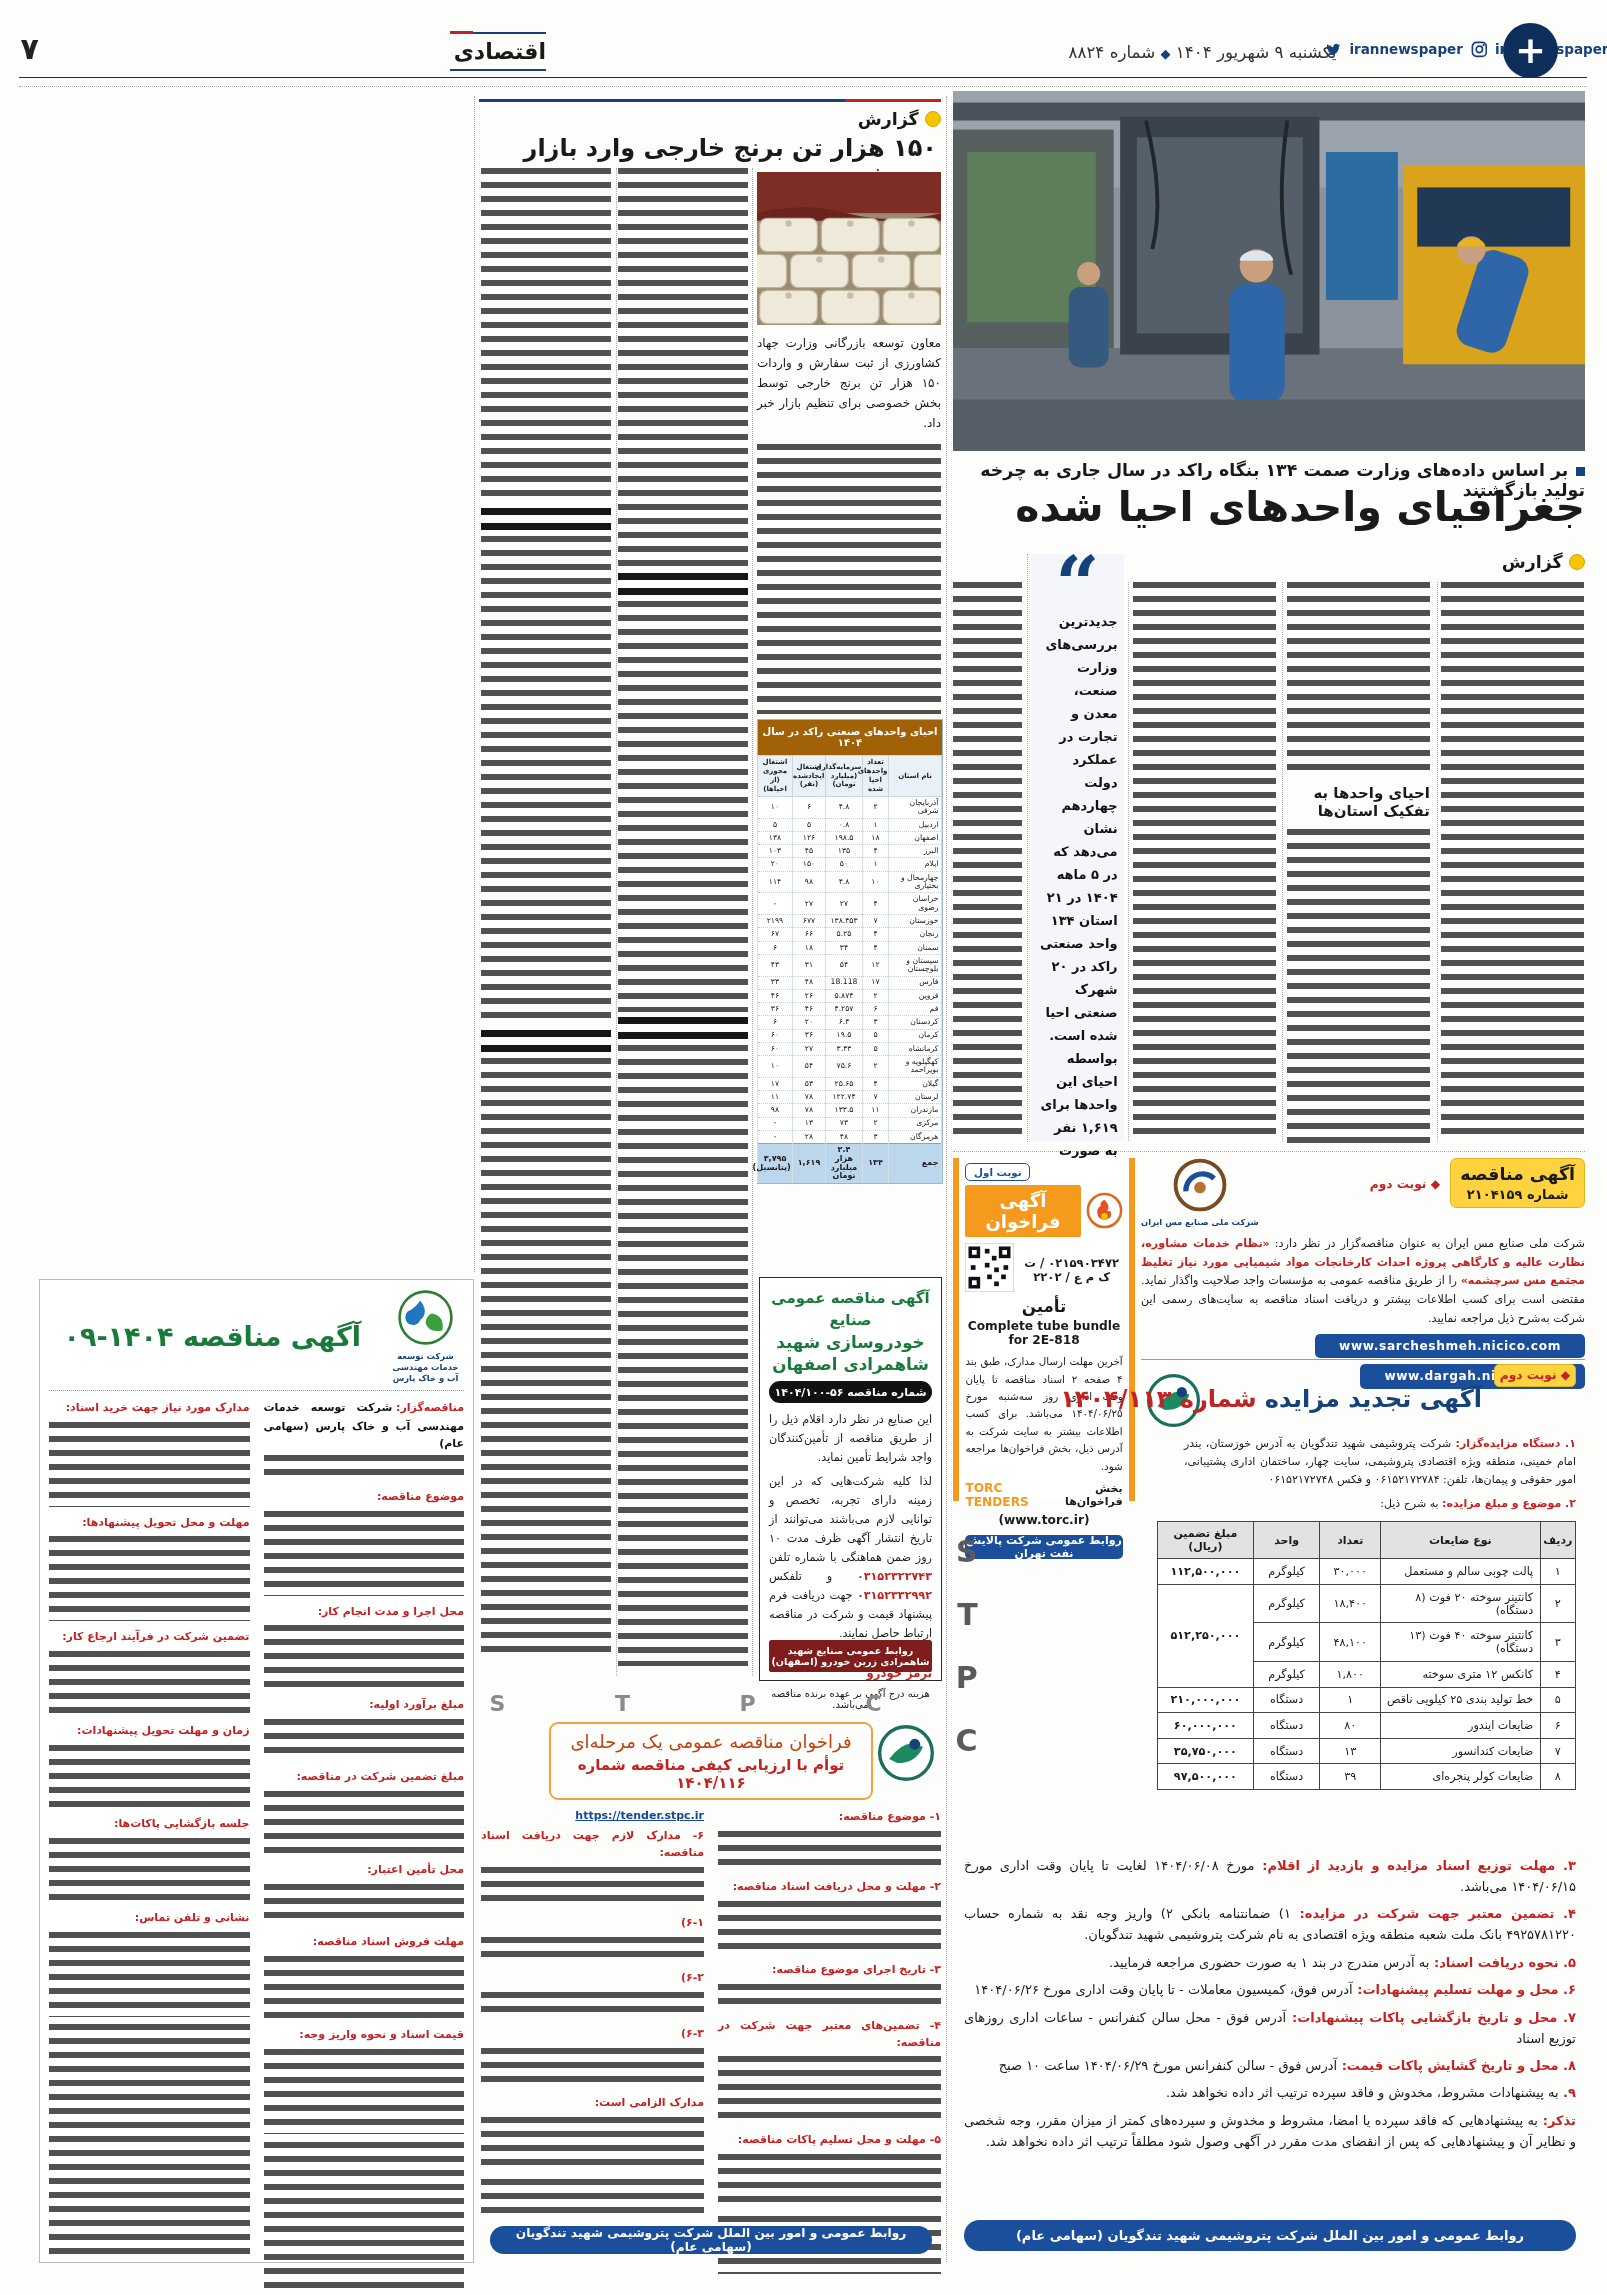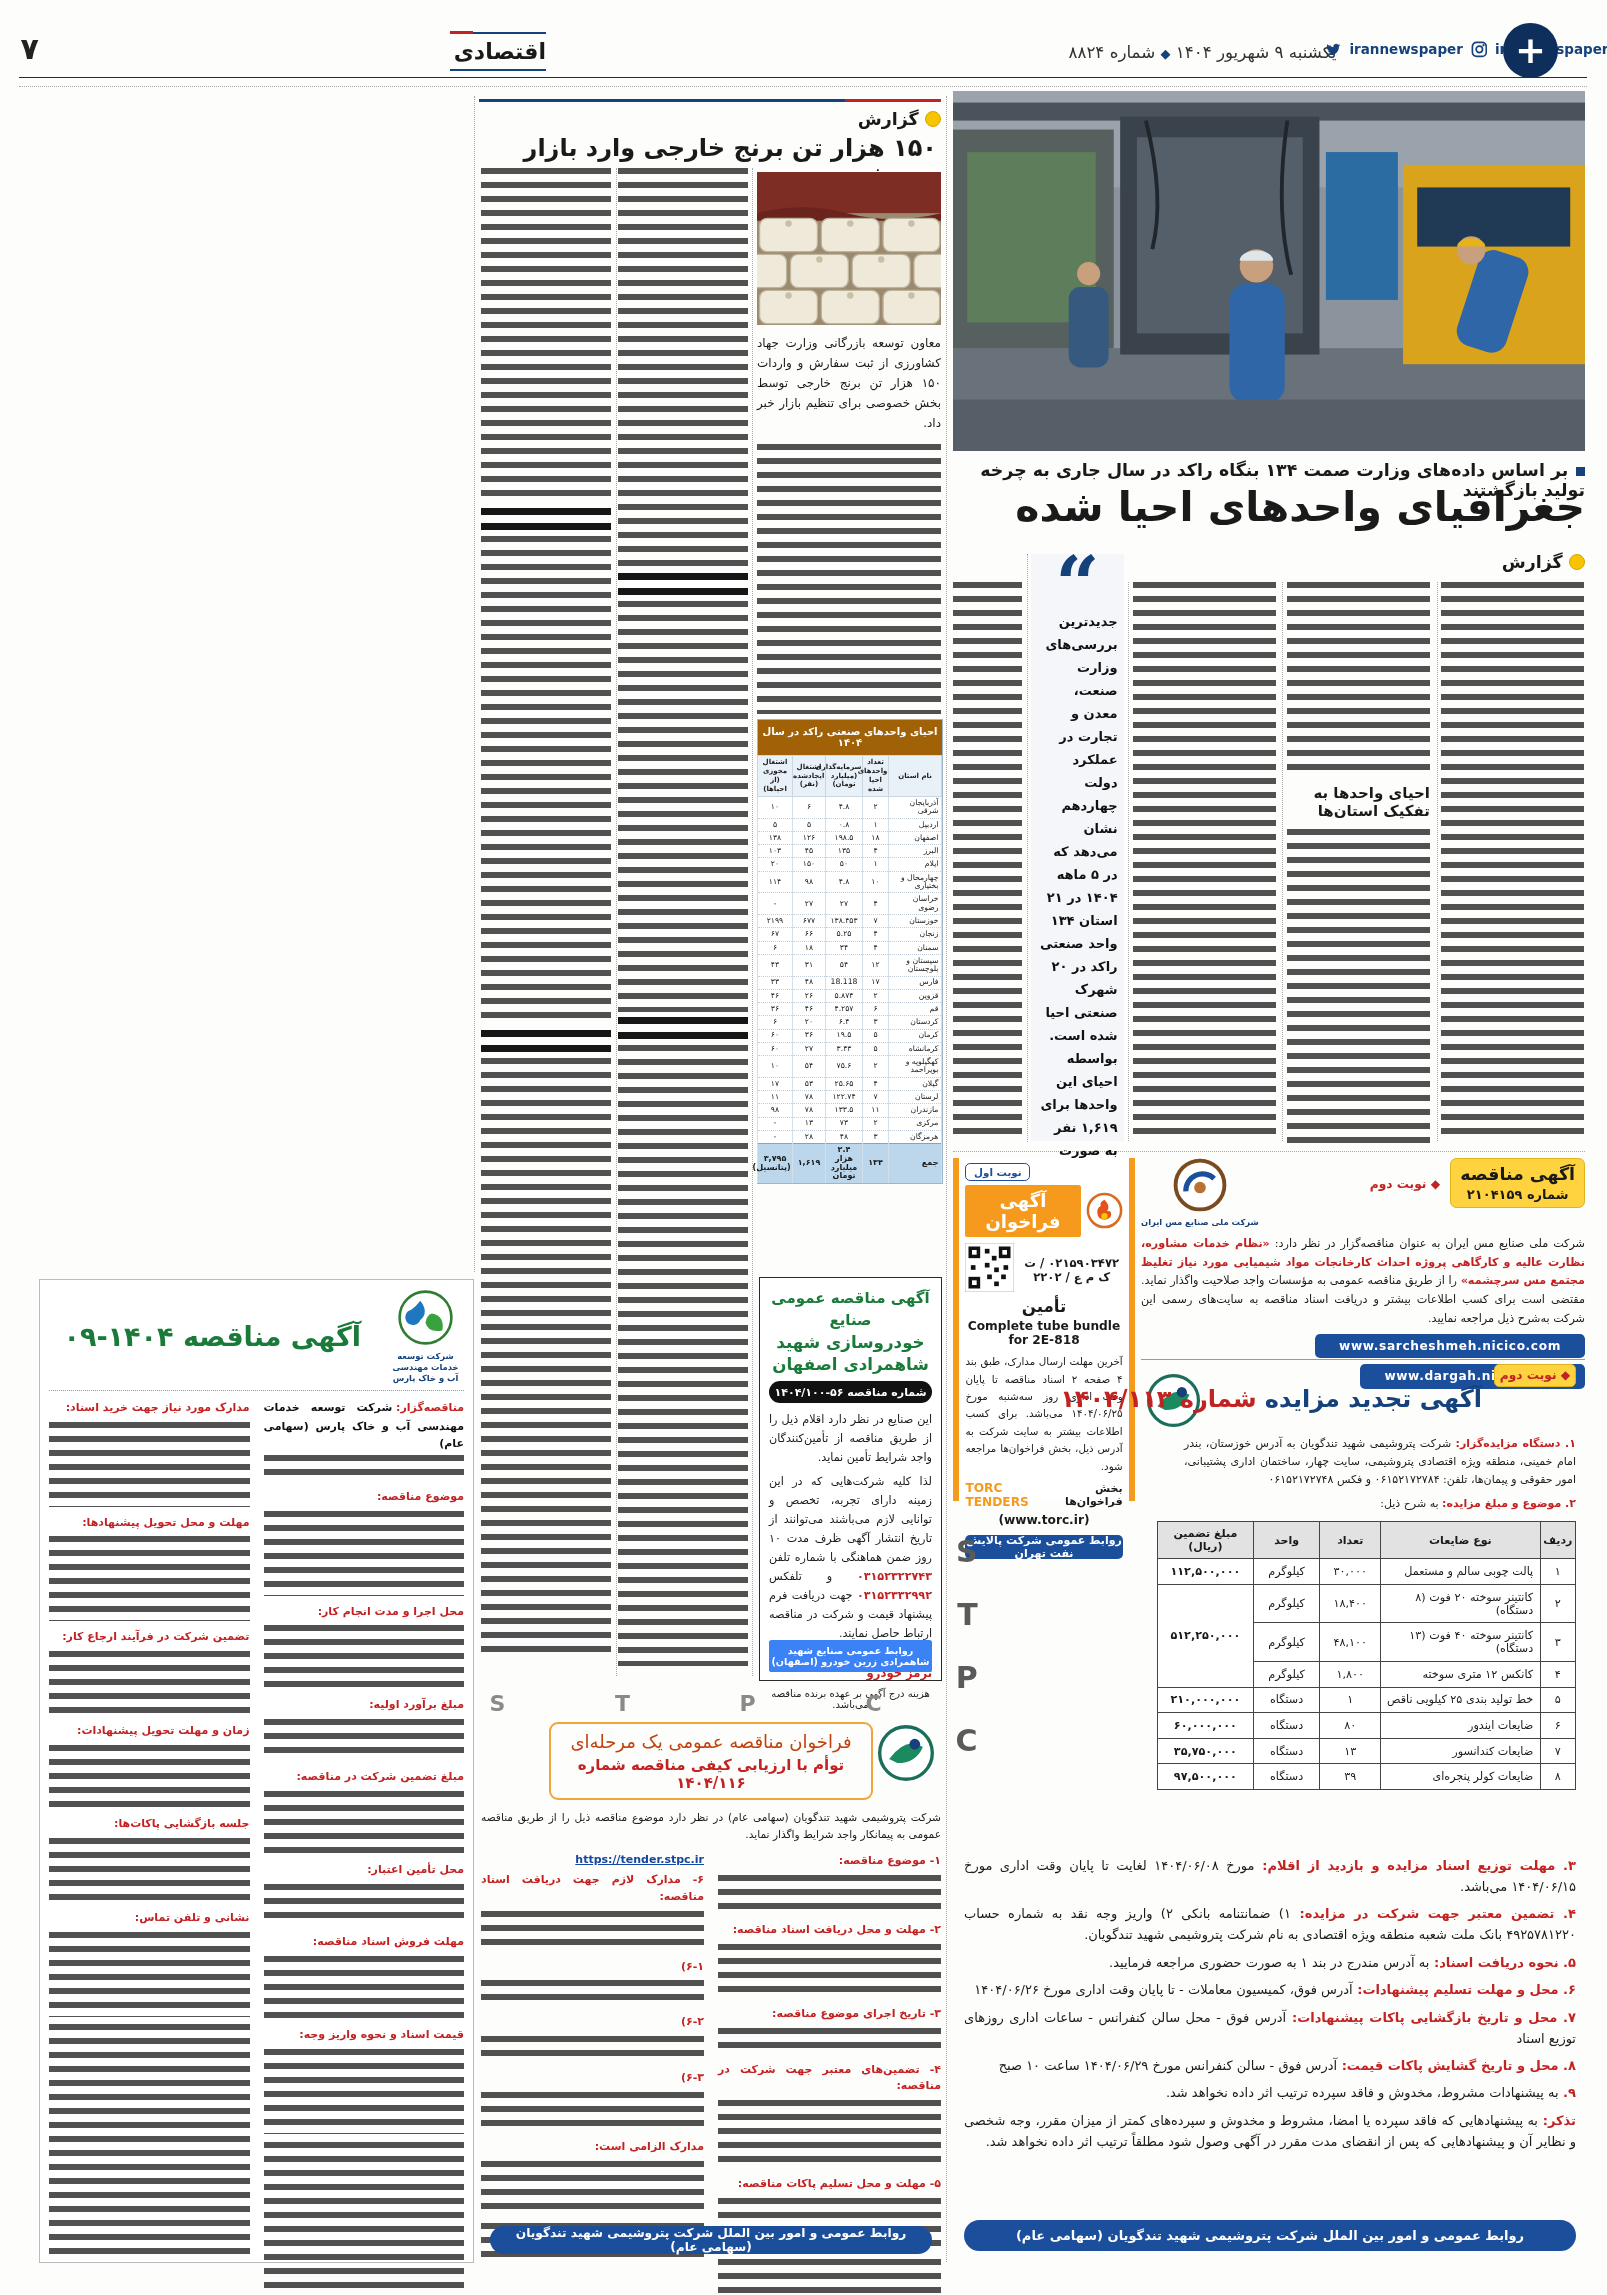--- a/index.html
+++ b/index.html
@@ -68,21 +68,21 @@
   .ref-supply{font-size:16.7px;font-weight:bold;text-align:center;margin-top:3.9px}
   .ref-en{font-size:12.2px;font-weight:bold;text-align:center;direction:ltr;margin-top:2.6px}
   .ref-body{font-size:10.3px;line-height:17.4px;text-align:justify;margin-top:6.4px}
   .torc{color:#f59a1c;font-weight:bold;font-size:12.2px;direction:ltr}
   
   .auto{border:1.9px solid #2a2a2a;box-sizing:border-box;padding:9px;background:#fff}
   .auto-title{color:#1a7a3a;font-weight:900;text-align:center;font-size:15px;line-height:22px}
   .auto-bar{background:#111;color:#fff;font-size:11px;font-weight:bold;text-align:center;border-radius:11px;
     padding:4.5px 0;margin:6.4px 0}
   .auto-p{font-size:11.2px;line-height:19px;text-align:justify;margin-top:5.1px}
-  .auto-footer{position:absolute;bottom:7.7px;right:9px;left:9px;background:#3b82f6;color:#fff;
+  .auto-footer{position:absolute;bottom:7.7px;right:9px;left:9px;background:#7f1d1d;color:#fff;
     font-size:9.6px;font-weight:bold;text-align:center;padding:5.1px 0;border-radius:2.6px}
   
   .auc-badge{background:#ffd23f;border:1.3px solid #e0b31a;color:#c32222;font-weight:bold;font-size:12.2px;
     border-radius:5.1px;text-align:center;padding:3.2px 0;width:80px}
   .auc-title{font-size:24px;font-weight:900;color:#16427c;text-align:right}
   .auc-item{font-size:11px;line-height:18px;text-align:justify}
   table.atable{width:100%;border-collapse:collapse;font-size:11.2px;text-align:center;background:#fff}
   table.atable th{border:1.3px solid #444;background:#e2e2e2;padding:5.1px 2.6px;font-size:11px}
   table.atable td{border:1.3px solid #444;padding:5.8px 2.6px}
   table.atable td.item{text-align:right;padding-right:6.4px}
@@ -655,21 +655,20 @@
     <div class="t116-letters">S T P C</div>
     <svg class="abs" style="right:6.4px;top:33px" width="58" height="58" viewBox="0 0 86 86">
       <circle cx="43" cy="43" r="39" fill="#fff" stroke="#1b6e5a" stroke-width="5"></circle>
       <path d="M18 52 q25 -34 50 -18 q-10 24 -38 24 z" fill="#1b8a5f"></path>
       <circle cx="56" cy="30" r="8" fill="#16427c"></circle>
     </svg>
     <div class="t116-box">
       <div class="t116-l1">فراخوان مناقصه عمومی یک مرحله‌ای</div>
       <div class="t116-l2">توأم با ارزیابی کیفی مناقصه شماره ۱۴۰۴/۱۱۶</div>
     </div>
-    <div class="t116-lead">شرکت پتروشیمی شهید تندگویان (سهامی عام) در نظر دارد موضوع مناقصه ذیل را از طریق مناقصه عمومی به پیمانکار واجد شرایط واگذار نماید.</div>
     <div class="cols2">
       <div id="t116-right">
           <div class="ad-item"><span class="red-label">۱- موضوع مناقصه:</span><div class="ph" style="height: 40px;"></div></div>
           <div class="ad-item"><span class="red-label">۲- مهلت و محل دریافت اسناد مناقصه:</span><div class="ph" style="height: 54px;"></div></div>
           <div class="ad-item"><span class="red-label">۳- تاریخ اجرای موضوع مناقصه:</span><div class="ph" style="height: 26px;"></div></div>
           <div class="ad-item"><span class="red-label">۴- تضمین‌های معتبر جهت شرکت در مناقصه:</span><div class="ph" style="height: 68px;"></div></div>
           <div class="ad-item"><span class="red-label">۵- مهلت و محل تسلیم پاکات مناقصه:</span><div class="ph" style="height: 54px;"></div></div>
           <div class="ph" style="height: 58px;"></div>
         </div>
       <div id="t116-left">

